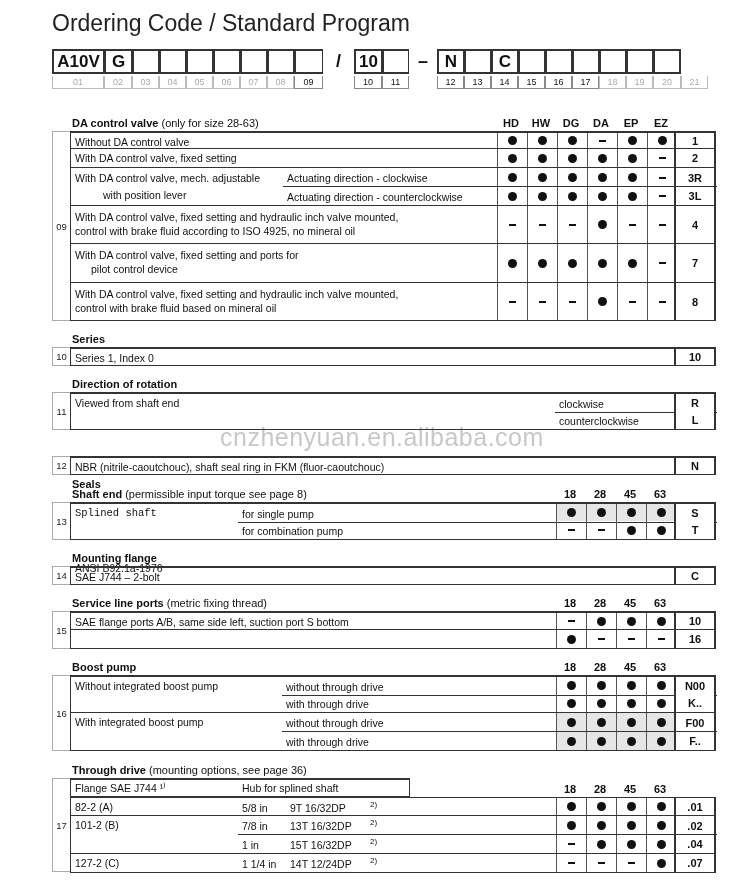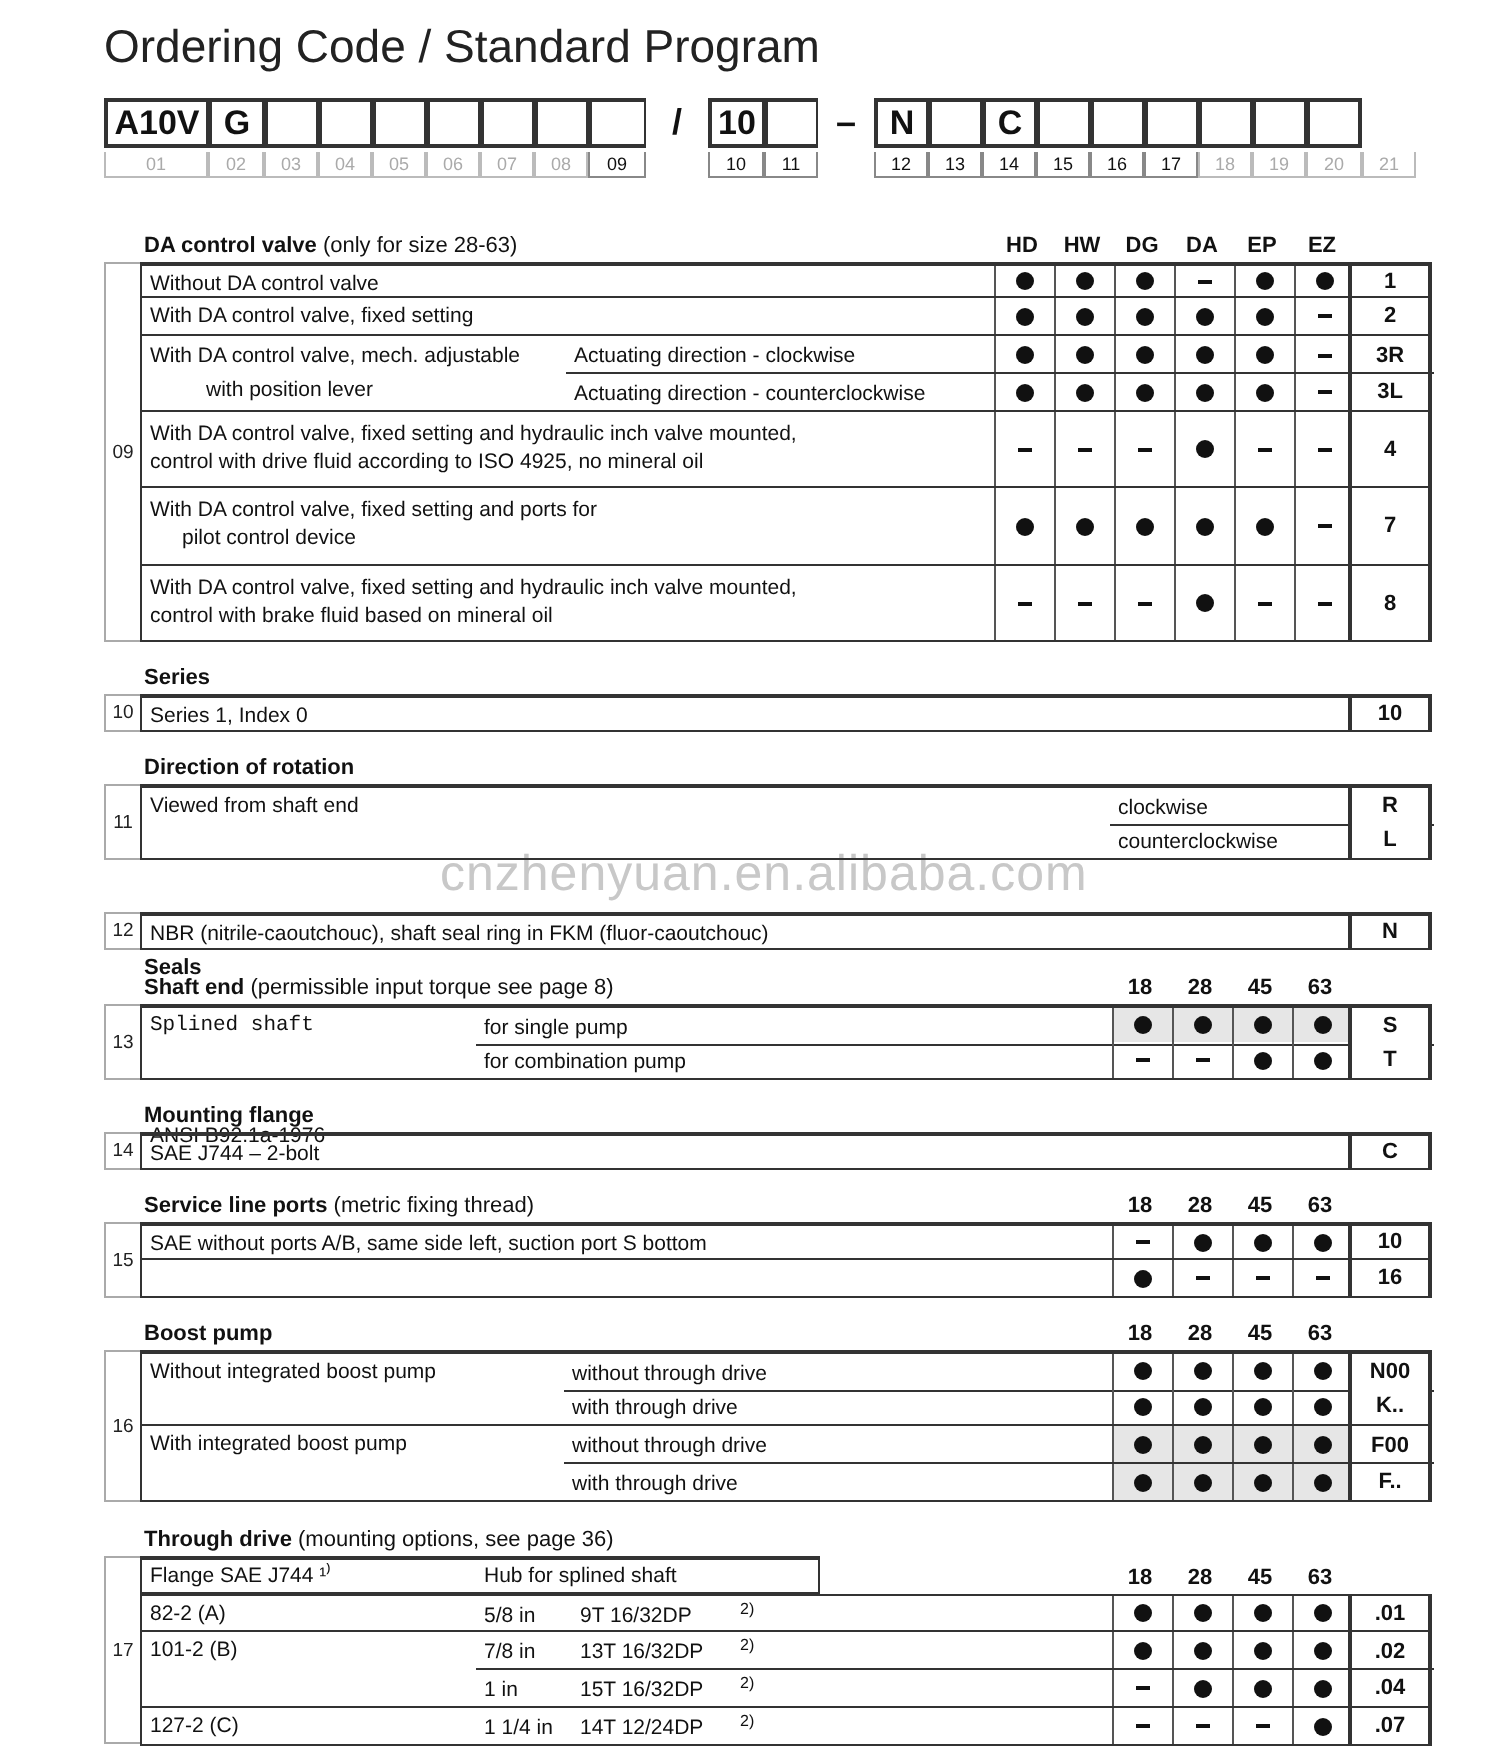--- a/index.html
+++ b/index.html
@@ -193,21 +193,21 @@
         <span class="dot"></span>
       </div>
       <div class="abs gc" style="top:0;left:546px;width:30px;">
         <span class="dash"></span>
       </div>
       <div class="abs gc" style="top:0;left:576px;width:30px;">
         <span class="dash"></span>
       </div>
       <div class="codeval">4</div>
       <div class="cell" style="left:0px;top:4px;">With DA control valve, fixed setting and hydraulic inch valve mounted,</div>
-      <div class="cell" style="left:0;top:18px;"><span>control with drive fluid according to ISO 4925, </span><span style="font-weight:normal;">no</span><span> mineral oil</span></div>
+      <div class="cell" style="left:0;top:18px;"><span>control with brake fluid according to ISO 4925, </span><span style="font-weight:normal;">no</span><span> mineral oil</span></div>
     </div>
     <div class="abs" style="top:244px;left:70px;width:646px;height:39px;border-left:1px solid #333;border-right:2px solid #333;border-bottom:1px solid #333;">
       <div class="abs gc" style="top:0;left:426px;width:30px;">
         <span class="dot"></span>
       </div>
       <div class="abs gc" style="top:0;left:456px;width:30px;">
         <span class="dot"></span>
       </div>
       <div class="abs gc" style="top:0;left:486px;width:30px;">
         <span class="dot"></span>
@@ -332,21 +332,21 @@
       <div class="abs gc" style="top:0;left:515px;width:30px;">
         <span class="dot"></span>
       </div>
       <div class="abs gc" style="top:0;left:545px;width:30px;">
         <span class="dot"></span>
       </div>
       <div class="abs gc" style="top:0;left:575px;width:30px;">
         <span class="dot"></span>
       </div>
       <div class="codeval">10</div>
-      <div class="cell" style="left:0px;top:2px;">SAE without ports A/B, same side left, suction port S bottom</div>
+      <div class="cell" style="left:0px;top:2px;">SAE flange ports A/B, same side left, suction port S bottom</div>
     </div>
     <div class="abs" style="top:630px;left:70px;width:646px;height:19px;border-left:1px solid #333;border-right:2px solid #333;border-bottom:1px solid #333;">
       <div class="abs gc" style="top:0;left:485px;width:30px;">
         <span class="dot"></span>
       </div>
       <div class="abs gc" style="top:0;left:515px;width:30px;">
         <span class="dash"></span>
       </div>
       <div class="abs gc" style="top:0;left:545px;width:30px;">
         <span class="dash"></span>

